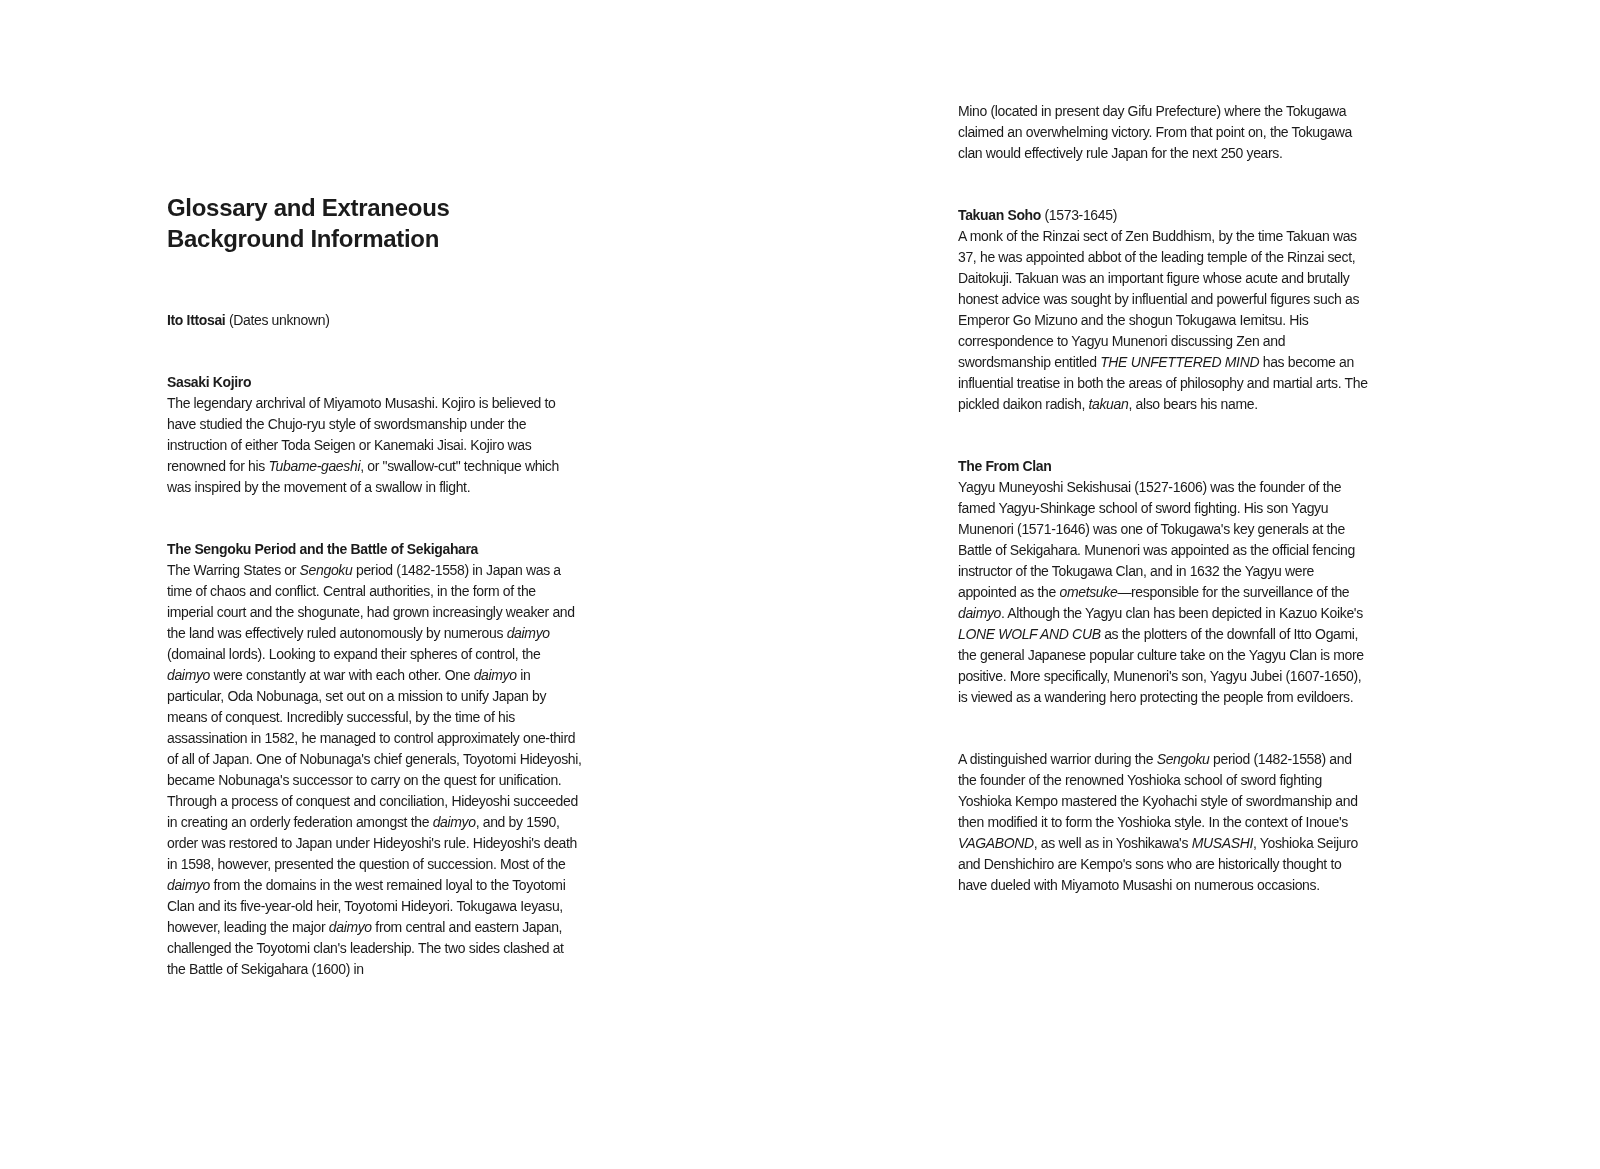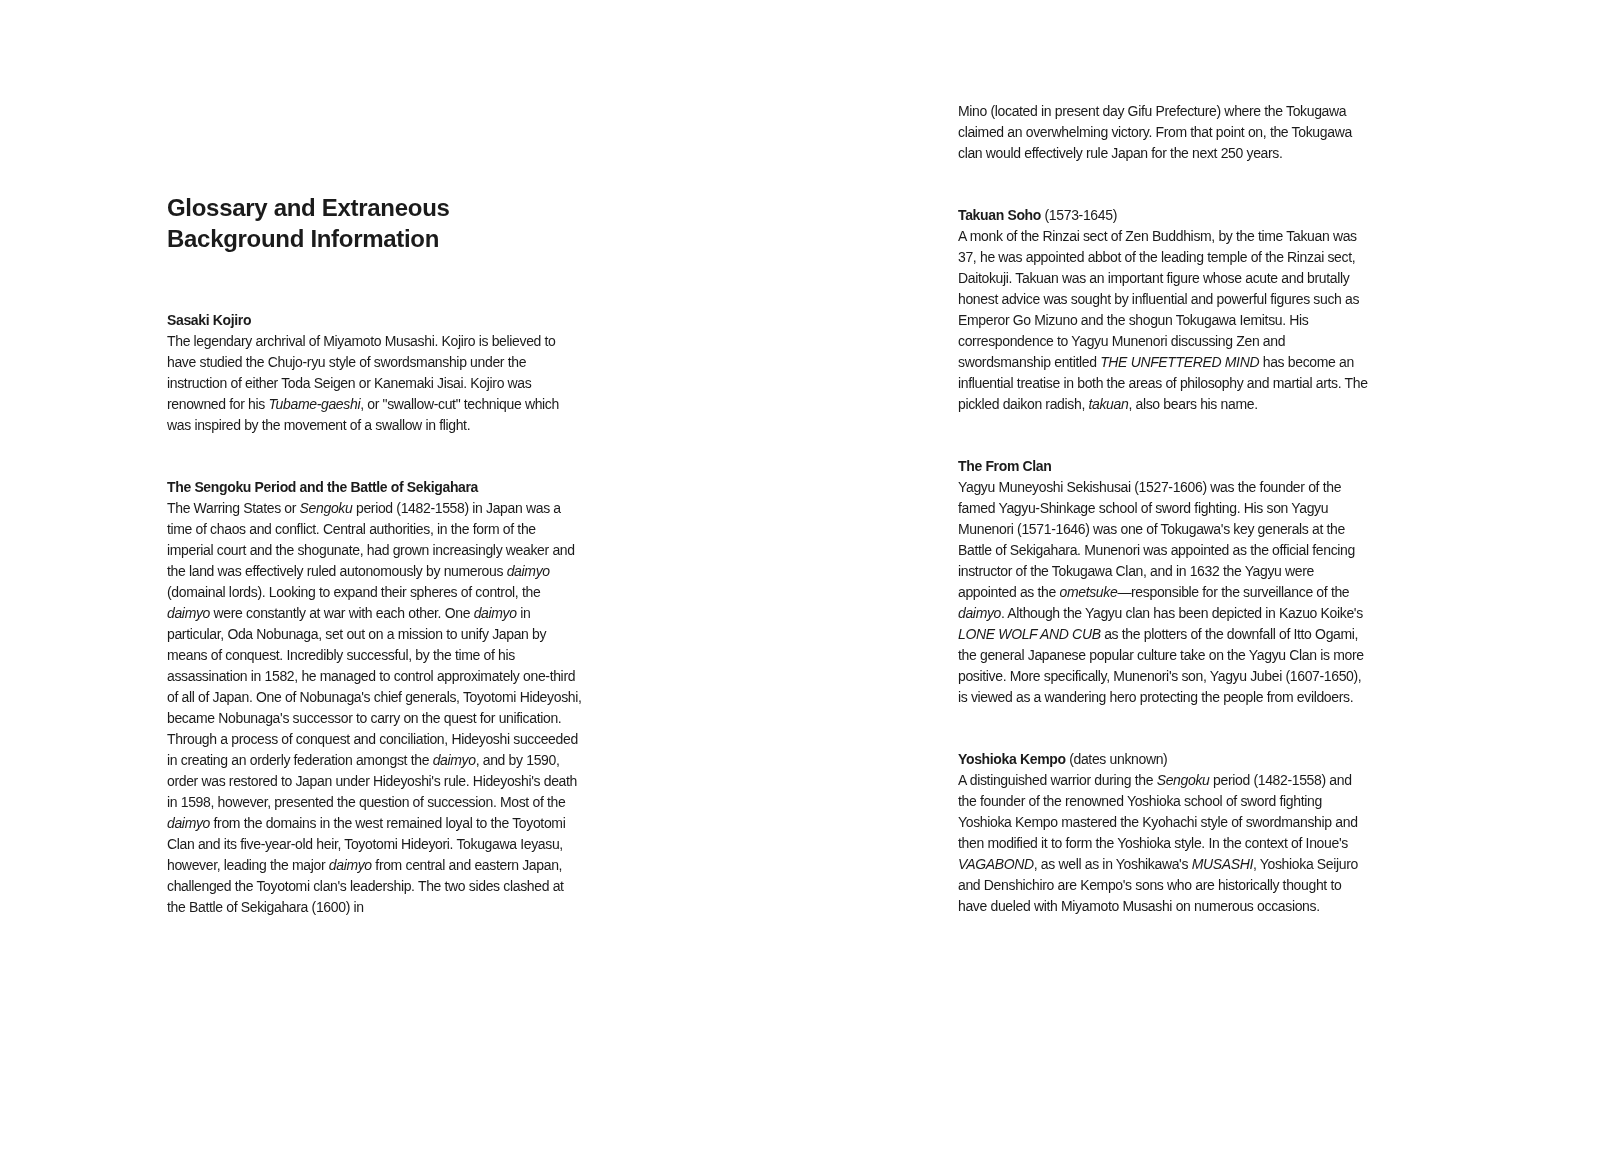--- a/index.html
+++ b/index.html
@@ -58,20 +58,21 @@
   .it { font-style: italic; }
 </style>
 </head>
 <body>
 
 <div class="spread">
   <section class="page left">
     <h1 class="title">Glossary and Extraneous Background Information</h1>
     <div class="entries" id="entries-left">
         <div class="entry">
+          <h3 class="ehead"><span class="bd">Ito Ittosai</span><span> (Dates unknown)</span></h3>
         </div>
         <div class="entry">
           <h3 class="ehead"><span class="bd">Sasaki Kojiro</span></h3>
           <p class="ebody"><span>The legendary archrival of Miyamoto Musashi. Kojiro is believed to have studied the Chujo-ryu style of swordsmanship under the instruction of either Toda Seigen or Kanemaki Jisai. Kojiro was renowned for his </span><span class="it">Tubame-gaeshi</span><span>, or "swallow-cut" technique which was inspired by the movement of a swallow in flight.</span></p>
         </div>
         <div class="entry">
           <h3 class="ehead"><span class="bd">The Sengoku Period and the Battle of Sekigahara</span></h3>
           <p class="ebody"><span>The Warring States or </span><span class="it">Sengoku</span><span> period (1482-1558) in Japan was a time of chaos and conflict. Central authorities, in the form of the imperial court and the shogunate, had grown increasingly weaker and the land was effectively ruled autonomously by numerous </span><span class="it">daimyo</span><span> (domainal lords). Looking to expand their spheres of control, the </span><span class="it">daimyo</span><span> were constantly at war with each other. One </span><span class="it">daimyo</span><span> in particular, Oda Nobunaga, set out on a mission to unify Japan by means of conquest. Incredibly successful, by the time of his assassination in 1582, he managed to control approximately one-third of all of Japan. One of Nobunaga's chief generals, Toyotomi Hideyoshi, became Nobunaga's successor to carry on the quest for unification. Through a process of conquest and conciliation, Hideyoshi succeeded in creating an orderly federation amongst the </span><span class="it">daimyo</span><span>, and by 1590, order was restored to Japan under Hideyoshi's rule. Hideyoshi's death in 1598, however, presented the question of succession. Most of the </span><span class="it">daimyo</span><span> from the domains in the west remained loyal to the Toyotomi Clan and its five-year-old heir, Toyotomi Hideyori. Tokugawa Ieyasu, however, leading the major </span><span class="it">daimyo</span><span> from central and eastern Japan, challenged the Toyotomi clan's leadership. The two sides clashed at the Battle of Sekigahara (1600) in</span></p>
         </div>
       </div>
@@ -84,18 +85,17 @@
         </div>
         <div class="entry">
           <h3 class="ehead"><span class="bd">Takuan Soho</span><span> (1573-1645)</span></h3>
           <p class="ebody"><span>A monk of the Rinzai sect of Zen Buddhism, by the time Takuan was 37, he was appointed abbot of the leading temple of the Rinzai sect, Daitokuji. Takuan was an important figure whose acute and brutally honest advice was sought by influential and powerful figures such as Emperor Go Mizuno and the shogun Tokugawa Iemitsu. His correspondence to Yagyu Munenori discussing Zen and swordsmanship entitled </span><span class="it">THE UNFETTERED MIND</span><span> has become an influential treatise in both the areas of philosophy and martial arts. The pickled daikon radish, </span><span class="it">takuan</span><span>, also bears his name.</span></p>
         </div>
         <div class="entry">
           <h3 class="ehead"><span class="bd">The From Clan</span></h3>
           <p class="ebody"><span>Yagyu Muneyoshi Sekishusai (1527-1606) was the founder of the famed Yagyu-Shinkage school of sword fighting. His son Yagyu Munenori (1571-1646) was one of Tokugawa's key generals at the Battle of Sekigahara. Munenori was appointed as the official fencing instructor of the Tokugawa Clan, and in 1632 the Yagyu were appointed as the </span><span class="it">ometsuke</span><span>—responsible for the surveillance of the </span><span class="it">daimyo</span><span>. Although the Yagyu clan has been depicted in Kazuo Koike's </span><span class="it">LONE WOLF AND CUB</span><span> as the plotters of the downfall of Itto Ogami, the general Japanese popular culture take on the Yagyu Clan is more positive. More specifically, Munenori's son, Yagyu Jubei (1607-1650), is viewed as a wandering hero protecting the people from evildoers.</span></p>
         </div>
         <div class="entry">
-          <h3 class="ehead"><span class="bd">Yoshioka Kempo</span><span> (dates unknown)</span></h3>
           <p class="ebody"><span>A distinguished warrior during the </span><span class="it">Sengoku</span><span> period (1482-1558) and the founder of the renowned Yoshioka school of sword fighting Yoshioka Kempo mastered the Kyohachi style of swordmanship and then modified it to form the Yoshioka style. In the context of Inoue's </span><span class="it">VAGABOND</span><span>, as well as in Yoshikawa's </span><span class="it">MUSASHI</span><span>, Yoshioka Seijuro and Denshichiro are Kempo's sons who are historically thought to have dueled with Miyamoto Musashi on numerous occasions.</span></p>
         </div>
       </div>
   </section>
 </div>
 
 </body></html>

